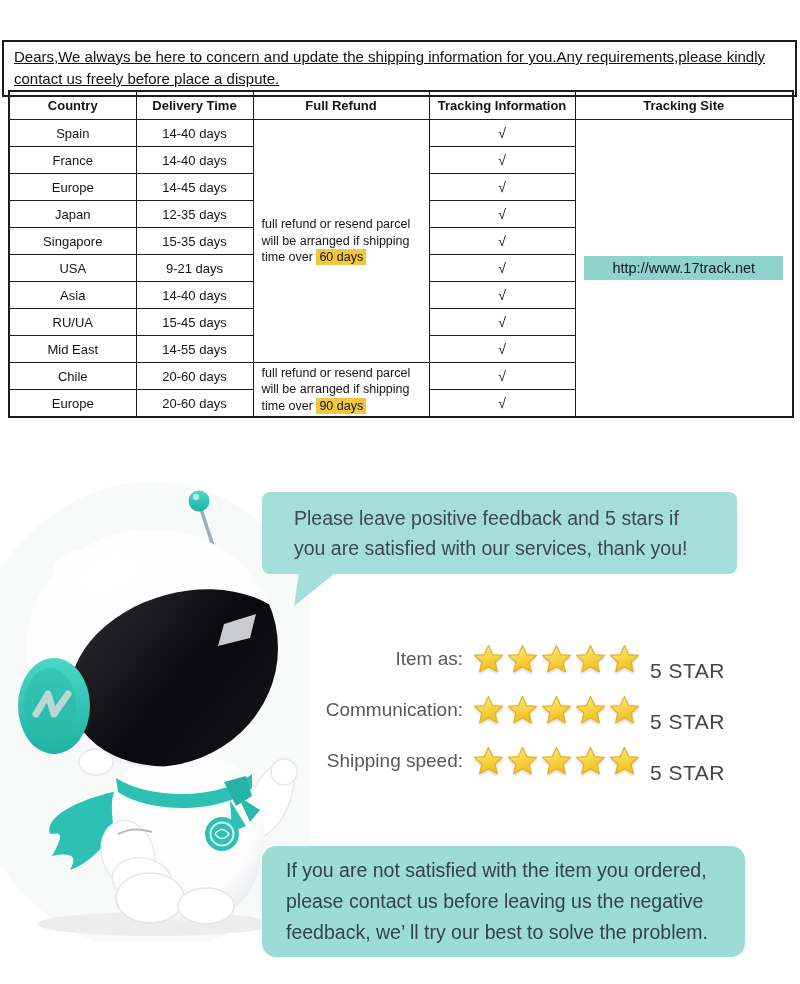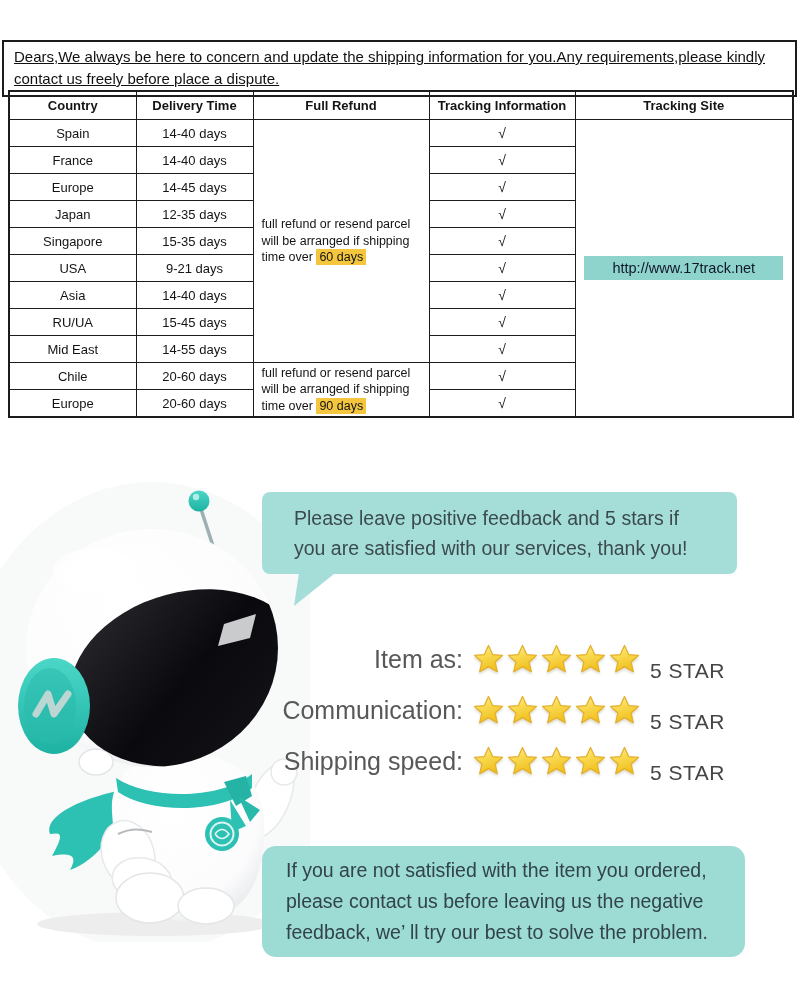--- a/index.html
+++ b/index.html
@@ -23,21 +23,21 @@
   .track-link{display:inline-block;background:#8ed3cc;color:#0f172a;padding:4px 28px;font-size:14.5px;text-align:center;}
 
   
   .bubble{position:absolute;left:262px;top:492px;width:475px;box-sizing:border-box;background:#a5ded8;
           border-radius:8px;padding:11px 32px;font-size:19.5px;line-height:30px;color:#3b4a4d;}
   .tail{position:absolute;left:294px;top:566px;}
 
   
   .rate-row{position:absolute;right:75px;display:flex;align-items:center;height:36px;}
   .rate-row.r1{top:641px}.rate-row.r2{top:692px}.rate-row.r3{top:743px}
-  .rate-label{font-size:25px;color:#585858;margin-right:9px;white-space:nowrap;}
+  .rate-label{font-size:19px;color:#585858;margin-right:9px;white-space:nowrap;}
   .stars{display:flex;align-items:center;}
   .star{width:33px;height:33px;margin-right:1px;filter:drop-shadow(0 2px 1px rgba(120,110,60,.25));}
   .rate-val{font-size:21px;color:#454545;margin-left:8px;letter-spacing:.5px;white-space:nowrap;margin-top:24px;}
 
   
   .note{position:absolute;left:262px;top:838px;width:483px;box-sizing:border-box;background:#9cdcd5;
         border-radius:14px;padding:9px 24px;font-size:19.5px;line-height:31px;color:#32434a;margin-top:8px;}
 
   .robot{position:absolute;left:0;top:482px;width:310px;height:460px;}
 </style>

